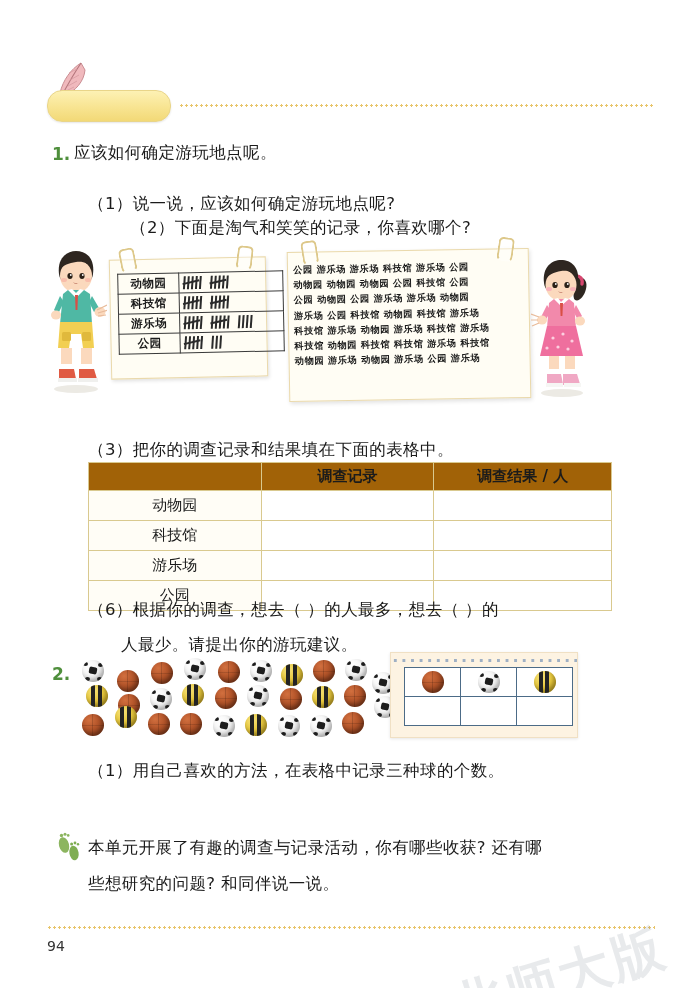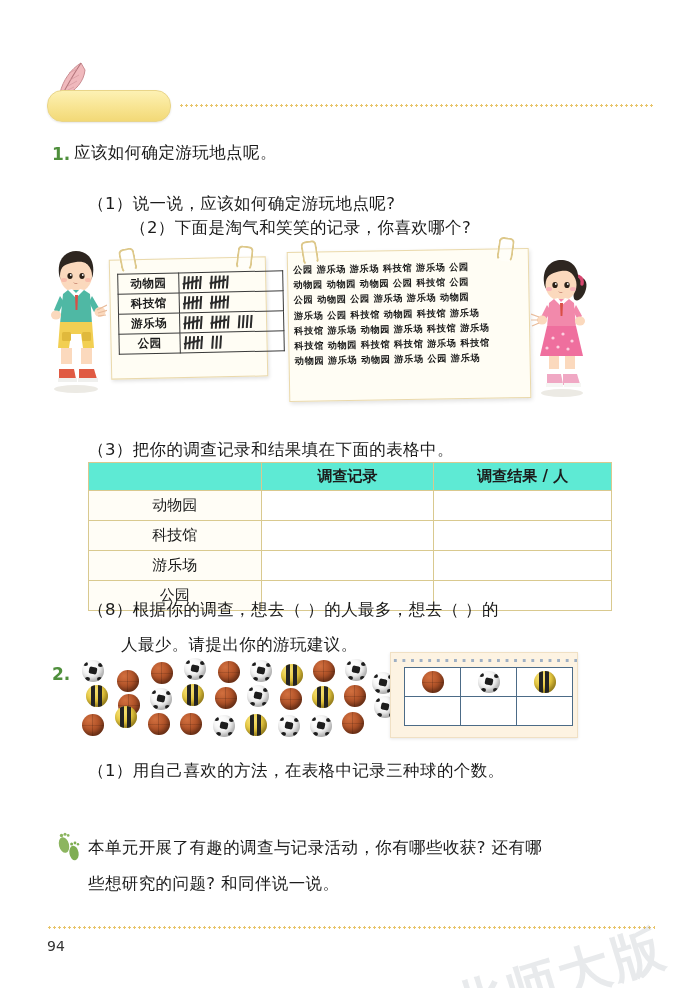--- a/index.html
+++ b/index.html
@@ -82,21 +82,21 @@
     font-family:"DejaVu Sans","Liberation Sans",sans-serif;
   }
   .words div{white-space:nowrap;}
 
   
   .stable{position:absolute;border-collapse:collapse;}
   .stable th,.stable td{
     border:1px solid #d9c98f;font-size:15px;font-weight:normal;
     height:27px;text-align:center;
   }
-  .stable thead th{background:#5eead4;font-weight:bold;height:25px;}
+  .stable thead th{background:#a16207;font-weight:bold;height:25px;}
   .stable tbody td{background:#ffffff;}
   .stable tbody td.rl{background:#fffdf6;}
 
   
   .balls{position:absolute;}
   .ball{position:absolute;width:22px;height:22px;border-radius:50%;}
   .bk{
     background:radial-gradient(circle at 33% 28%,#d2703f 0%,#b4552a 42%,#8a3c1b 100%);
     box-shadow:inset -2px -3px 4px rgba(0,0,0,.35);
   }
@@ -337,21 +337,21 @@
         <td></td>
       </tr>
       <tr>
         <td class="rl">公园</td>
         <td></td>
         <td></td>
       </tr>
     </tbody>
   </table>
 
-  <div class="t q" style="left:88px;top:602px;">（8）根据你的调查，想去（      ）的人最多，想去（      ）的</div>
+  <div class="t q" style="left:88px;top:602px;">（6）根据你的调查，想去（      ）的人最多，想去（      ）的</div>
   <div class="t q" style="left:121px;top:637px;">人最少。请提出你的游玩建议。</div>
 
   <div class="num t" style="left:52px;top:666px;">2.</div>
 
   <div class="balls" style="left:82px;top:658px;width:300px;height:88px;">
 
     <div class="ball sc" style="left:0px;top:2px;">
         <i class="c"></i>
         <i class="p1"></i>
         <i class="p2"></i>

